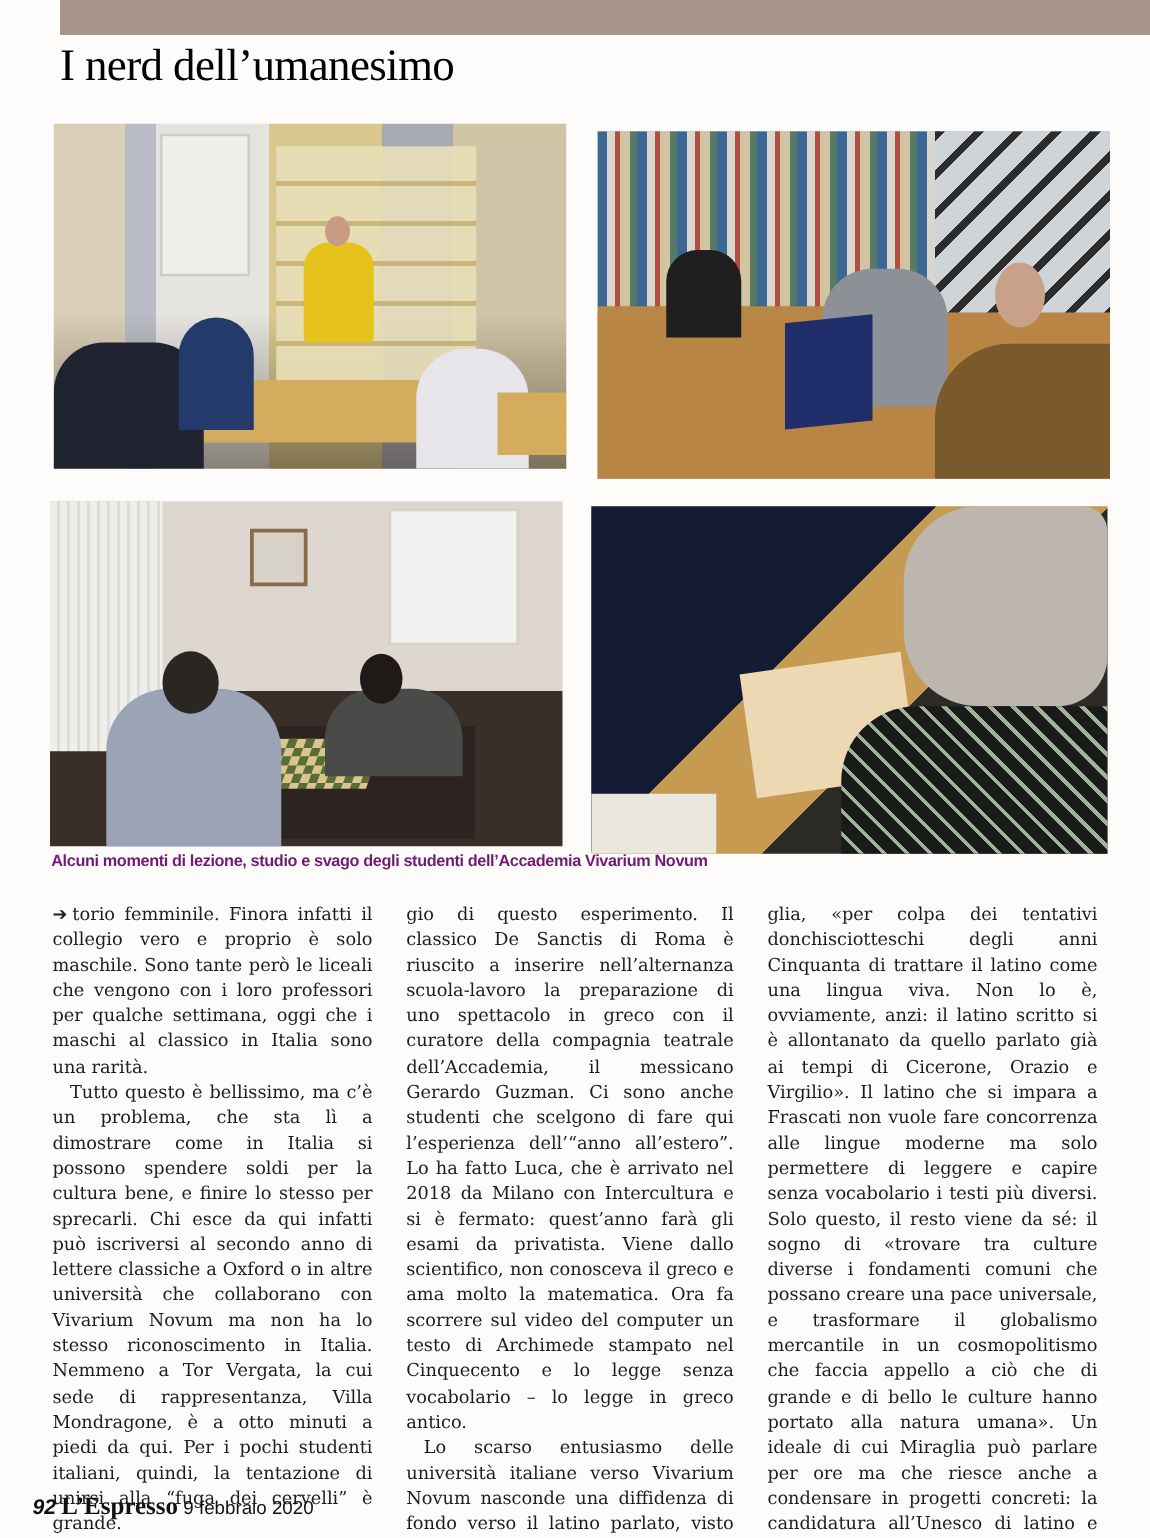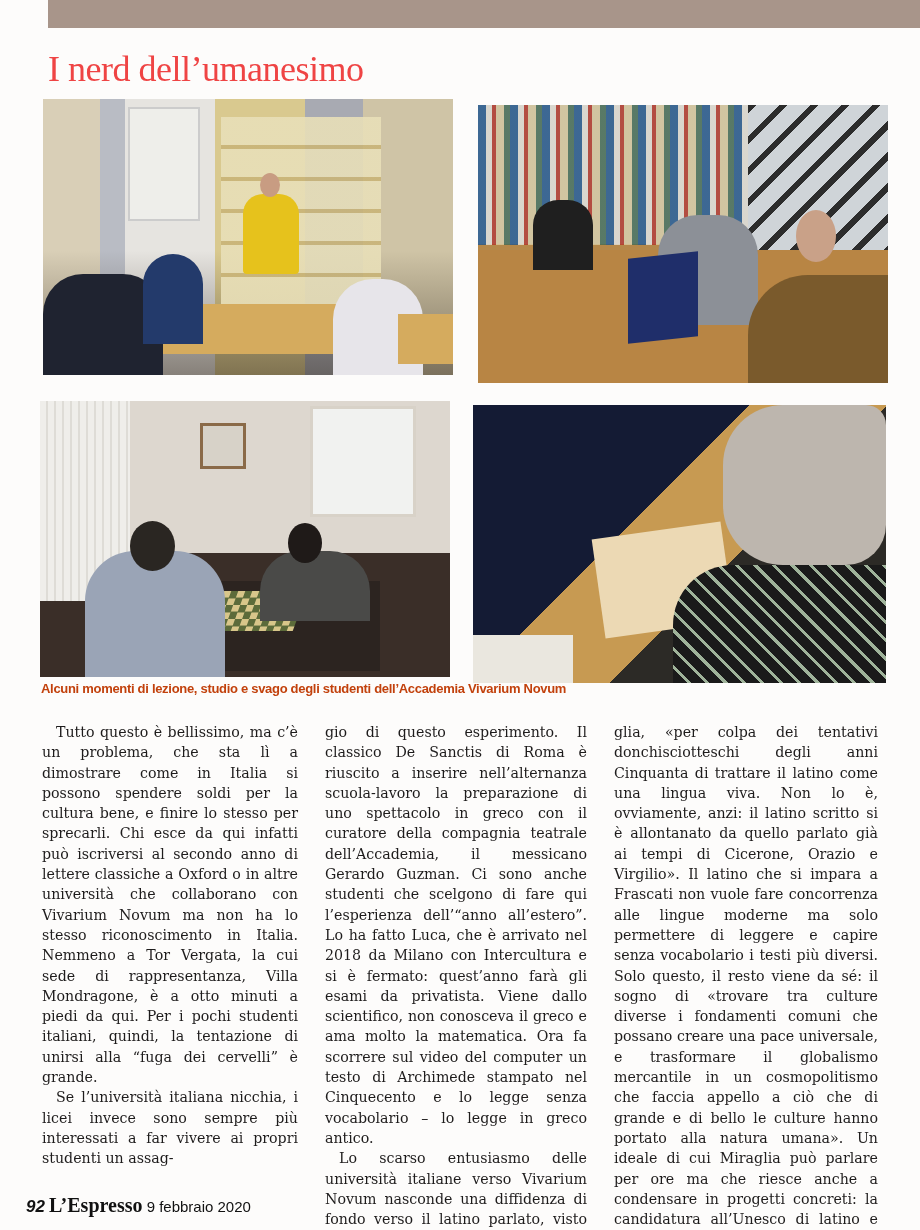--- a/index.html
+++ b/index.html
@@ -7,23 +7,23 @@
     width:920px; height:1230px; position:relative; overflow:hidden;
     background:#fdfcfb;
     font-family:"DejaVu Serif", serif;
     color:#1e1c1c;
   }
   .top-band {
     position:absolute; left:48px; top:0; width:872px; height:28px;
     background:#a8958a;
   }
   .headline {
-    position:absolute; left:48px; top:47px;
+    position:absolute; left:48px; top:30px;
     font-family:"Liberation Serif", serif;
-    font-size:36px; letter-spacing:-0.5px; color:#ef4444;
+    font-size:36px; letter-spacing:-0.5px; color:#000000;
     line-height:44px;
   }
   .photo {
     position:absolute; overflow:hidden;
   }
   #photo1 { left:43px; top:99px; width:410px; height:276px;
     background:
       linear-gradient(180deg, rgba(0,0,0,0) 55%, rgba(40,30,20,0.5) 100%),
       linear-gradient(90deg,#d9cfb7 0 14%, #b9bcc4 14% 20%, #e6e4e0 20% 42%, #d9c98f 42% 64%, #a8aab2 64% 78%, #cfc4a6 78% 100%);
   }
@@ -36,21 +36,21 @@
       linear-gradient(180deg, #ddd7cf 0 55%, #3a2e28 55% 100%);
   }
   #photo4 { left:473px; top:405px; width:413px; height:278px;
     background:
       linear-gradient(135deg, #141b34 0 40%, #c79a52 40% 60%, #2c2a26 60% 100%);
   }
   .ph-shape { position:absolute; }
   .caption {
     position:absolute; left:41px; top:681px;
     font-family:"Liberation Sans", sans-serif; font-weight:bold;
-    font-size:13px; color:#c2410c; letter-spacing:-0.3px;
+    font-size:13px; color:#701a75; letter-spacing:-0.3px;
   }
   .col {
     position:absolute; top:722px;
     font-family:"DejaVu Serif", serif;
     font-size:14.2px; line-height:20.3px; color:#1e1c1c;
     text-align:justify;
   }
   .col p { margin:0; text-indent:0; }
   .col p.indent { text-indent:14px; }
   #col1 { left:42px; width:256px; }
@@ -108,20 +108,21 @@
 <div class="photo" id="photo4" title="Studente che legge un libro al banco">
   <div class="ph-shape" style="left:250px;top:0;width:163px;height:160px;background:#bdb6ae;border-radius:60px 20px 40px 60px;"></div>
   <div class="ph-shape" style="left:125px;top:125px;width:130px;height:100px;background:#ecd9b4;transform:rotate(-8deg);"></div>
   <div class="ph-shape" style="left:200px;top:160px;width:213px;height:118px;background:repeating-linear-gradient(45deg,#1a1a1a 0 10px,#9fb39a 10px 13px);border-radius:60px 0 0 0;"></div>
   <div class="ph-shape" style="left:0;top:230px;width:100px;height:48px;background:#eae7df;"></div>
 </div>
 
 <div class="caption">Alcuni momenti di lezione, studio e svago degli studenti dell’Accademia Vivarium Novum</div>
 
 <div class="col" id="col1">
+  <p><span class="arrow">➔</span><span>torio femminile. Finora infatti il collegio vero e proprio è solo maschile. Sono tante però le liceali che vengono con i loro professori per qualche settimana, oggi che i maschi al classico in Italia sono una rarità.</span></p>
   <p class="indent">Tutto questo è bellissimo, ma c’è un problema, che sta lì a dimostrare come in Italia si possono spendere soldi per la cultura bene, e finire lo stesso per sprecarli. Chi esce da qui infatti può iscriversi al secondo anno di lettere classiche a Oxford o in altre università che collaborano con Vivarium Novum ma non ha lo stesso riconoscimento in Italia. Nemmeno a Tor Vergata, la cui sede di rappresentanza, Villa Mondragone, è a otto minuti a piedi da qui. Per i pochi studenti italiani, quindi, la tentazione di unirsi alla “fuga dei cervelli” è grande.</p>
   <p class="indent">Se l’università italiana nicchia, i licei invece sono sempre più interessati a far vivere ai propri studenti un assag-</p>
 </div>
 
 <div class="col" id="col2">
   <p>gio di questo esperimento. Il classico De Sanctis di Roma è riuscito a inserire nell’alternanza scuola-lavoro la preparazione di uno spettacolo in greco con il curatore della compagnia teatrale dell’Accademia, il messicano Gerardo Guzman. Ci sono anche studenti che scelgono di fare qui l’esperienza dell’“anno all’estero”. Lo ha fatto Luca, che è arrivato nel 2018 da Milano con Intercultura e si è fermato: quest’anno farà gli esami da privatista. Viene dallo scientifico, non conosceva il greco e ama molto la matematica. Ora fa scorrere sul video del computer un testo di Archimede stampato nel Cinquecento e lo legge senza vocabolario – lo legge in greco antico.</p>
   <p class="indent">Lo scarso entusiasmo delle università italiane verso Vivarium Novum nasconde una diffidenza di fondo verso il latino parlato, visto come una stranezza “da stranieri”. «È una diffidenza non del tutto immotivata», ammette Mira-</p>
 </div>
 
 <div class="col" id="col3">

